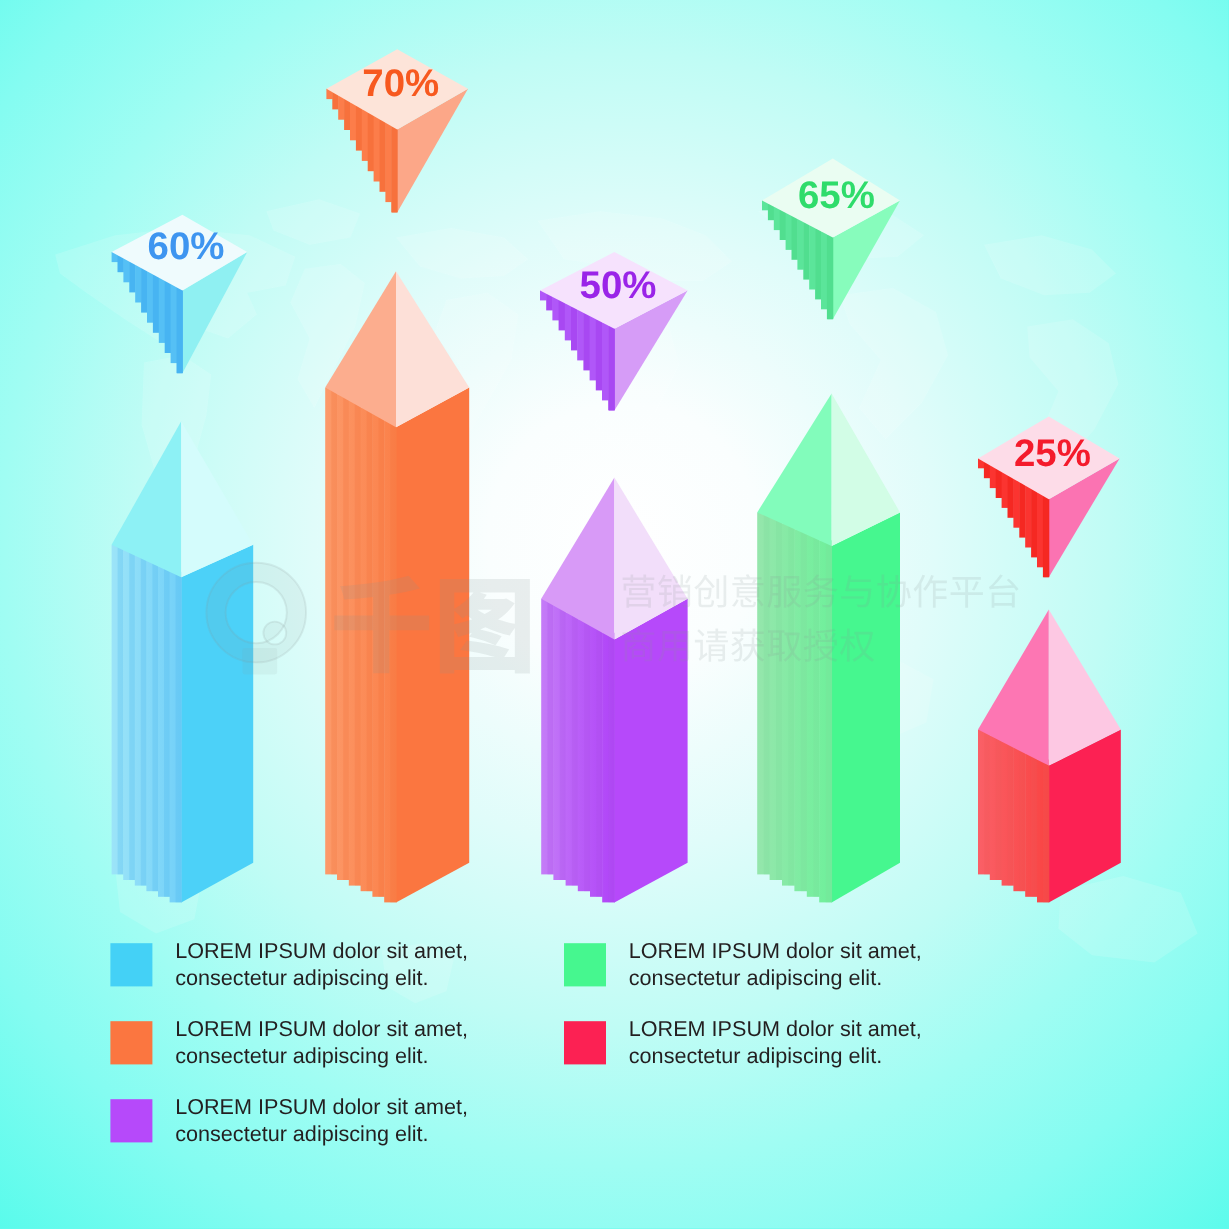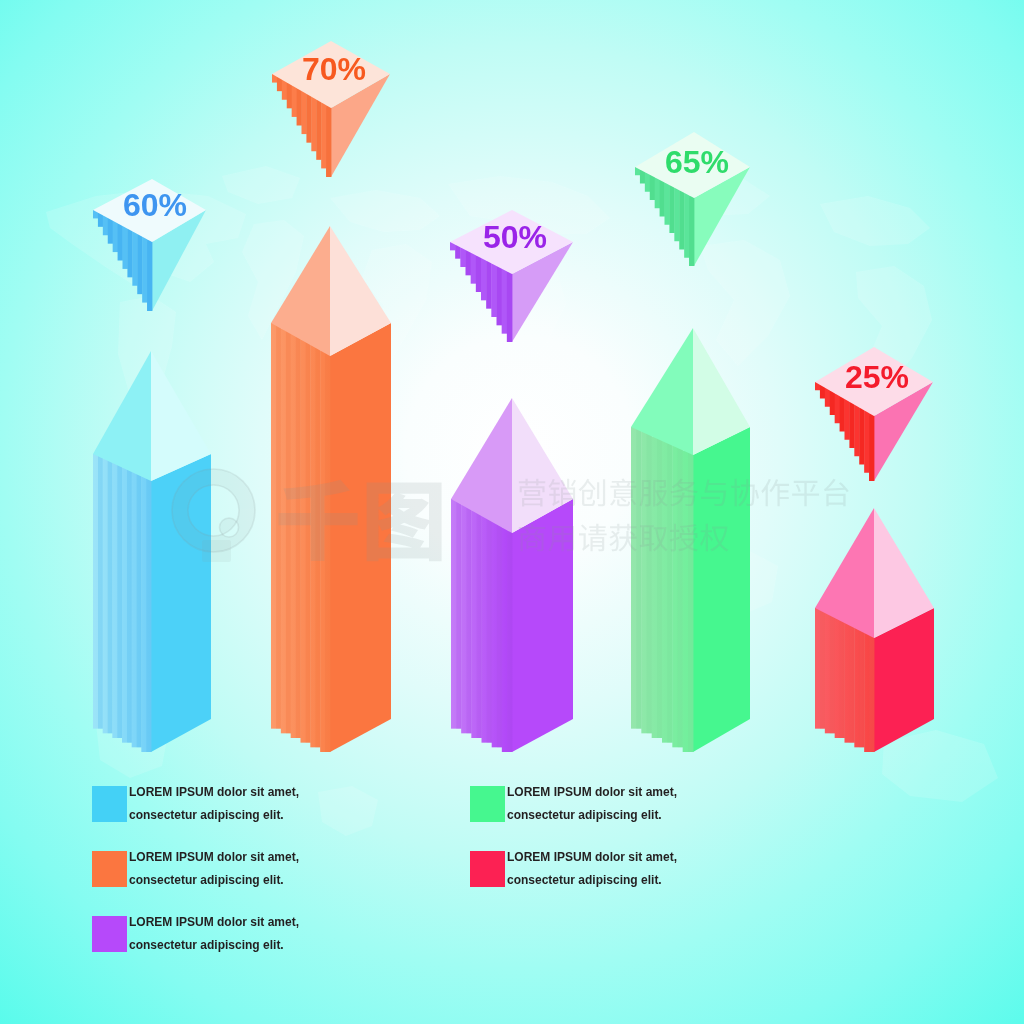--- a/index.html
+++ b/index.html
@@ -1,22 +1,22 @@
 <!DOCTYPE html>
 <html><head>
 <meta charset="utf-8">
 <style>
   html,body{margin:0;padding:0;background:#6FF9EF;}
   body{width:1024px;height:1024px;overflow:hidden;font-family:"Liberation Sans",sans-serif;}
   #stage{position:relative;width:1024px;height:1024px;overflow:hidden;}
   .layer{position:absolute;left:0;top:0;width:1024px;height:1024px;}
   .legend-item{position:absolute;display:flex;align-items:flex-start;}
   .legend-swatch{width:35px;height:36px;flex:0 0 auto;}
-  .legend-text{margin-left:2px;font-size:12px;line-height:22.5px;color:#231f20;
-               font-weight:bold;white-space:nowrap;letter-spacing:0px;position:relative;top:-5px;}
+  .legend-text{margin-left:19px;font-size:18px;line-height:22.5px;color:#231f20;
+               font-weight:normal;white-space:nowrap;letter-spacing:0px;position:relative;top:-5px;}
 </style>
 </head>
 <body>
 
 <div id="stage">
   <svg class="layer" id="bg" viewBox="0 0 1024 1024">
       <defs>
         <radialGradient id="bgg" cx="520" cy="450" r="810" gradientUnits="userSpaceOnUse">
           <stop offset="0.00" stop-color="#FFFFFF"></stop>
           <stop offset="0.14" stop-color="#FAFEFE"></stop>

